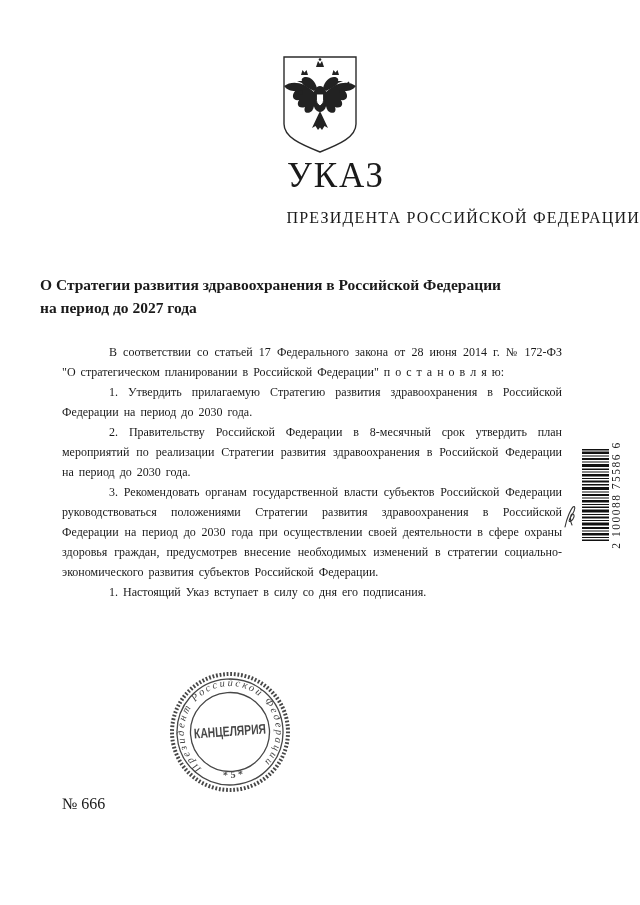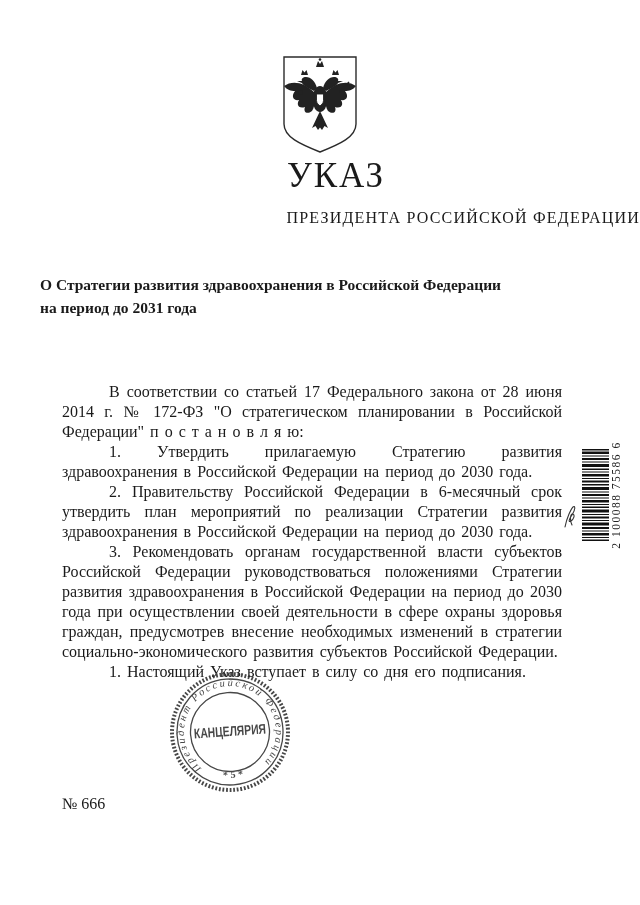--- a/index.html
+++ b/index.html
@@ -15,21 +15,21 @@
   .issuer{
     position:absolute;left:0;top:209px;width:640px;text-align:right;
     font-size:16px;letter-spacing:1.2px;
   }
   .subject{
     position:absolute;left:40px;top:273px;width:560px;
     font-size:15.5px;line-height:23px;font-weight:bold;
   }
   .body-text{
     position:absolute;left:62px;top:342px;width:500px;
-    font-size:16px;line-height:20px;text-align:justify;word-spacing:2px;margin-top:40px;
+    font-size:12px;line-height:20px;text-align:justify;word-spacing:2px;
   }
   .body-text p{margin:0;text-indent:47px;}
   .signature{
     position:absolute;left:237px;top:736px;width:275px;
     font-size:16px;line-height:26px;
   }
   .signature .sig-line1{margin-left:46px;}
   .signature .sig-line2{display:flex;justify-content:space-between;}
   .stamp{position:absolute;left:164px;top:666px;width:132px;height:132px;
     transform:rotate(-4deg);opacity:.88;}
@@ -69,27 +69,27 @@
     </g>
     <line x1="60.5" y1="38.5" x2="70" y2="28" stroke="#222" stroke-width="1.6"></line>
     <path d="M37.5,40 h7 v6.5 c0,3 -2.3,4.2 -3.5,5.5 c-1.2,-1.3 -3.5,-2.5 -3.5,-5.5 z" fill="#ffffff" stroke="#222" stroke-width="0.9"></path>
   </svg>
 
   <div class="doc-type">УКАЗ</div>
   <div class="issuer">ПРЕЗИДЕНТА РОССИЙСКОЙ ФЕДЕРАЦИИ</div>
 
   <div class="subject">
     <div>О Стратегии развития здравоохранения в Российской Федерации</div>
-    <div>на период до 2031 года</div>
+    <div>на период до 2027 года</div>
   </div>
 
   <div class="body-text">
     <p>В соответствии со статьей 17 Федерального закона от 28 июня 2014 г. № 172-ФЗ "О стратегическом планировании в Российской Федерации" п о с т а н о в л я ю:</p>
     <p>1. Утвердить прилагаемую Стратегию развития здравоохранения в Российской Федерации на период до 2030 года.</p>
-    <p>2. Правительству Российской Федерации в 6-месячный срок утвердить план мероприятий по реализации Стратегии развития здравоохранения в Российской Федерации на период до 2030 года.</p>
+    <p>2. Правительству Российской Федерации в 8-месячный срок утвердить план мероприятий по реализации Стратегии развития здравоохранения в Российской Федерации на период до 2030 года.</p>
     <p>3. Рекомендовать органам государственной власти субъектов Российской Федерации руководствоваться положениями Стратегии развития здравоохранения в Российской Федерации на период до 2030 года при осуществлении своей деятельности в сфере охраны здоровья граждан, предусмотрев внесение необходимых изменений в стратегии социально-экономического развития субъектов Российской Федерации.</p>
     <p>1. Настоящий Указ вступает в силу со дня его подписания.</p>
   </div>
 
 
   <svg class="stamp" viewBox="0 0 132 132" xmlns="http://www.w3.org/2000/svg">
     <defs>
       <path id="ringPath" d="M20,66 A46,46 0 1 1 112,66 A46,46 0 1 1 20,66"></path>
     </defs>
     <circle cx="66" cy="66" r="58" fill="none" stroke="#2e2e2e" stroke-width="4" stroke-dasharray="1.8 1.8"></circle>

